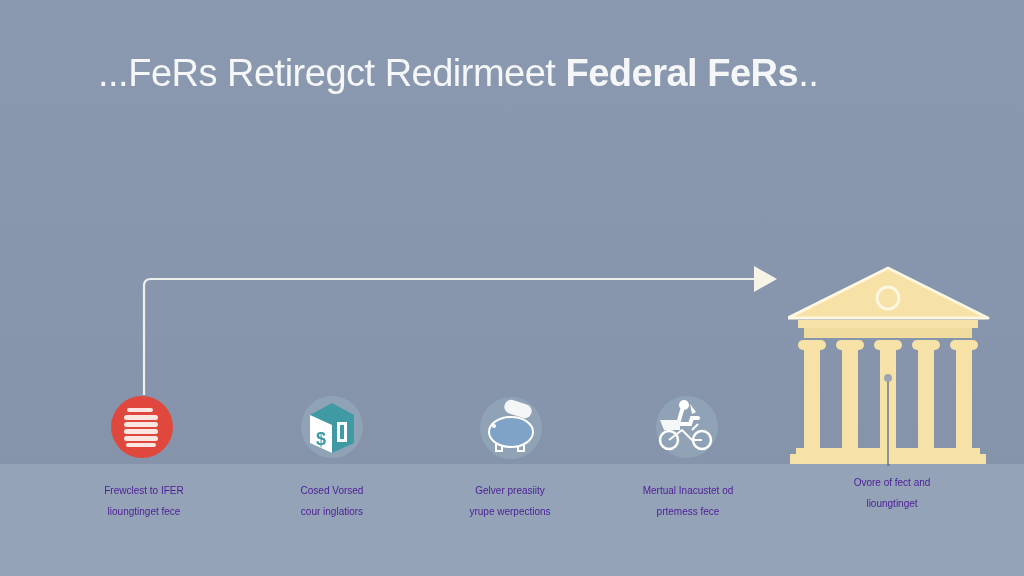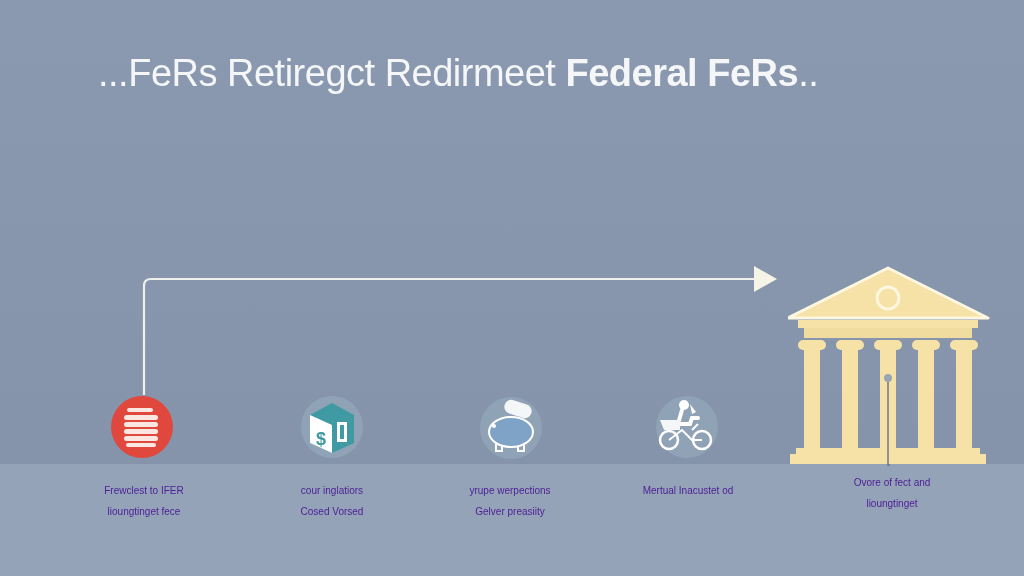--- a/index.html
+++ b/index.html
@@ -93,26 +93,27 @@
   </g>
   <line x1="100" y1="112" x2="100" y2="200" stroke="#6b7789" stroke-width="1.5"></line>
   <circle cx="100" cy="112" r="4" fill="#9aa5b4"></circle>
 </svg>
 
 <div class="label" style="left:44px;top:480px">
   <div>Frewclest to IFER</div>
   <div>lioungtinget fece</div>
 </div>
 <div class="label" style="left:232px;top:480px">
+  <div>Cosed Vorsed</div>
   <div>cour inglatiors</div>
-  <div>Cosed Vorsed</div>
 </div>
 <div class="label" style="left:410px;top:480px">
+  <div>Gelver preasiity</div>
   <div>yrupe werpections</div>
-  <div>Gelver preasiity</div>
 </div>
 <div class="label" style="left:588px;top:480px">
   <div>Mertual Inacustet od</div>
+  <div>prtemess fece</div>
 </div>
 <div class="label" style="left:792px;top:472px">
   <div>Ovore of fect and</div>
   <div>lioungtinget</div>
 </div>
 
 </body></html>

